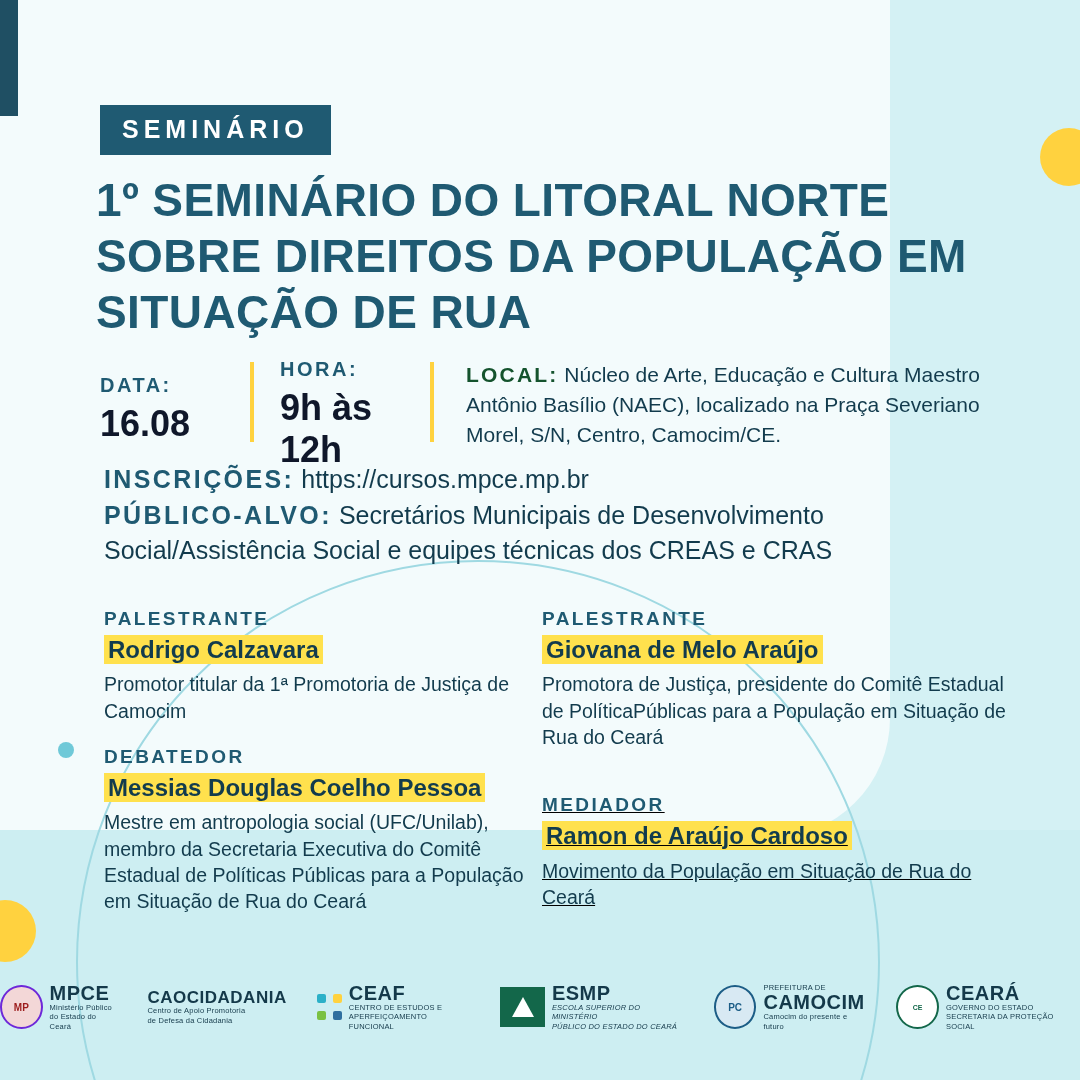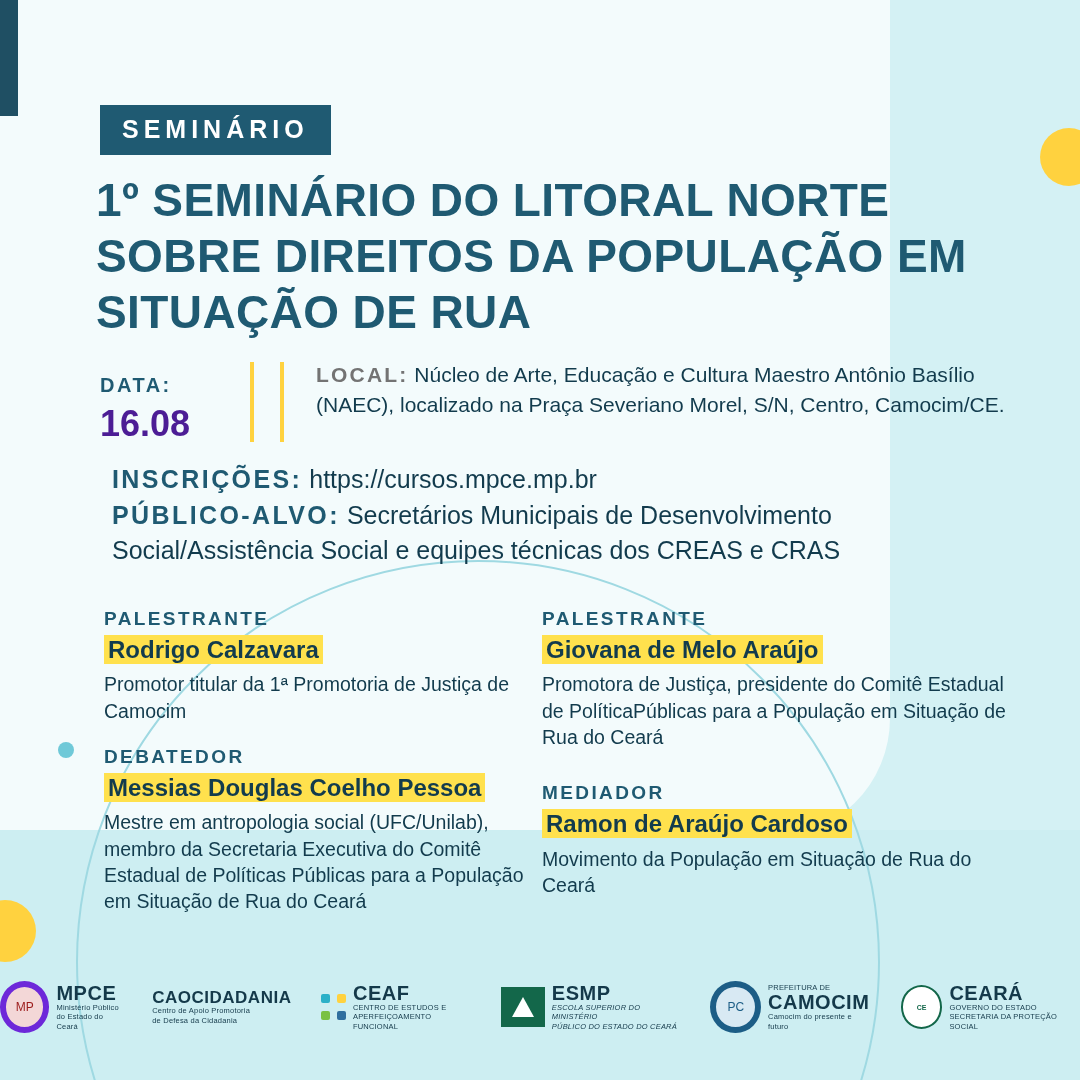--- a/index.html
+++ b/index.html
@@ -159,21 +159,21 @@
     text-align: left;
     margin-top: 16px;
   }
   .lbl {
     color: #1f5a72;
     font-size: 20px;
     font-weight: bold;
     letter-spacing: 2.5px;
   }
   .big {
-    color: #4c1d95;
+    color: #0f172a;
     font-size: 36px;
     font-weight: bold;
     margin-top: 6px;
   }
   .divider {
     width: 4px;
     height: 80px;
     background: #ffd23f;
     margin: 4px 26px 0 0;
   }
@@ -184,28 +184,28 @@
     flex: 1;
     padding-left: 6px;
   }
   .local-text {
     color: #123b4d;
     font-size: 21px;
     line-height: 1.42;
     margin-top: 2px;
   }
   .local-text .lbl-inline {
-    color: #737373;
+    color: #14532d;
     font-weight: bold;
     letter-spacing: 2.2px;
   }
   
   .insc {
     position: absolute;
-    left: 112px;
+    left: 104px;
     top: 462px;
     width: 900px;
     color: #123b4d;
     font-size: 25px;
     line-height: 1.42;
   }
   .insc .k {
     color: #1f5a72;
     font-weight: bold;
     letter-spacing: 2.4px;
@@ -271,28 +271,28 @@
   .logo {
     display: flex;
     align-items: center;
     gap: 7px;
     color: #14394a;
   }
   .logo .seal {
     width: 40px;
     height: 40px;
     border-radius: 50%;
-    border: 6px solid #6d28d9;
+    border: 2px solid #6d28d9;
     background: #f3d7d7;
     display: flex;
     align-items: center;
     justify-content: center;
-    font-size: 12px;
+    font-size: 10px;
     color: #9c1b1b;
-    font-weight: normal;
+    font-weight: bold;
   }
   .logo .seal.blue {
     border-color: #1c5d86;
     background: #d8e9f3;
     color: #1c5d86;
   }
   .logo .txt-main {
     font-size: 20px;
     font-weight: bold;
     letter-spacing: 0.5px;
@@ -381,20 +381,24 @@
     <div class="badge">SEMINÁRIO</div>
 
     <div class="title">1º SEMINÁRIO DO LITORAL NORTE SOBRE DIREITOS DA POPULAÇÃO EM SITUAÇÃO DE RUA</div>
 
     <div class="inforow">
       <div class="info-data">
         <div class="lbl">DATA:</div>
         <div class="big">16.08</div>
       </div>
       <div class="divider"></div>
+      <div class="info-hora">
+        <div class="lbl">HORA:</div>
+        <div class="big">9h às 12h</div>
+      </div>
       <div class="divider"></div>
       <div class="info-local">
         <div class="local-text">
           <span class="lbl-inline">LOCAL:</span>
           <span>Núcleo de Arte, Educação e Cultura Maestro Antônio Basílio (NAEC), localizado na Praça Severiano Morel, S/N, Centro, Camocim/CE.</span>
         </div>
       </div>
     </div>
 
     <div class="insc">
@@ -425,21 +429,21 @@
 
       </div>
       <div class="col-right">
 
         <div class="block">
           <div class="role">PALESTRANTE</div>
           <div><span class="pname">Giovana de Melo Araújo</span></div>
           <div class="pdesc">Promotora de Justiça, presidente do Comitê Estadual de PolíticaPúblicas para a População em Situação de Rua do Ceará</div>
         </div>
 
-        <div class="block" style="margin-top:32px;">
+        <div class="block" style="margin-top:44px;text-decoration:underline;">
           <div class="role">MEDIADOR</div>
           <div><span class="pname">Ramon de Araújo Cardoso</span></div>
           <div class="pdesc">Movimento da População em Situação de Rua do Ceará</div>
         </div>
 
       </div>
     </div>
 
     <div class="logos">
 

